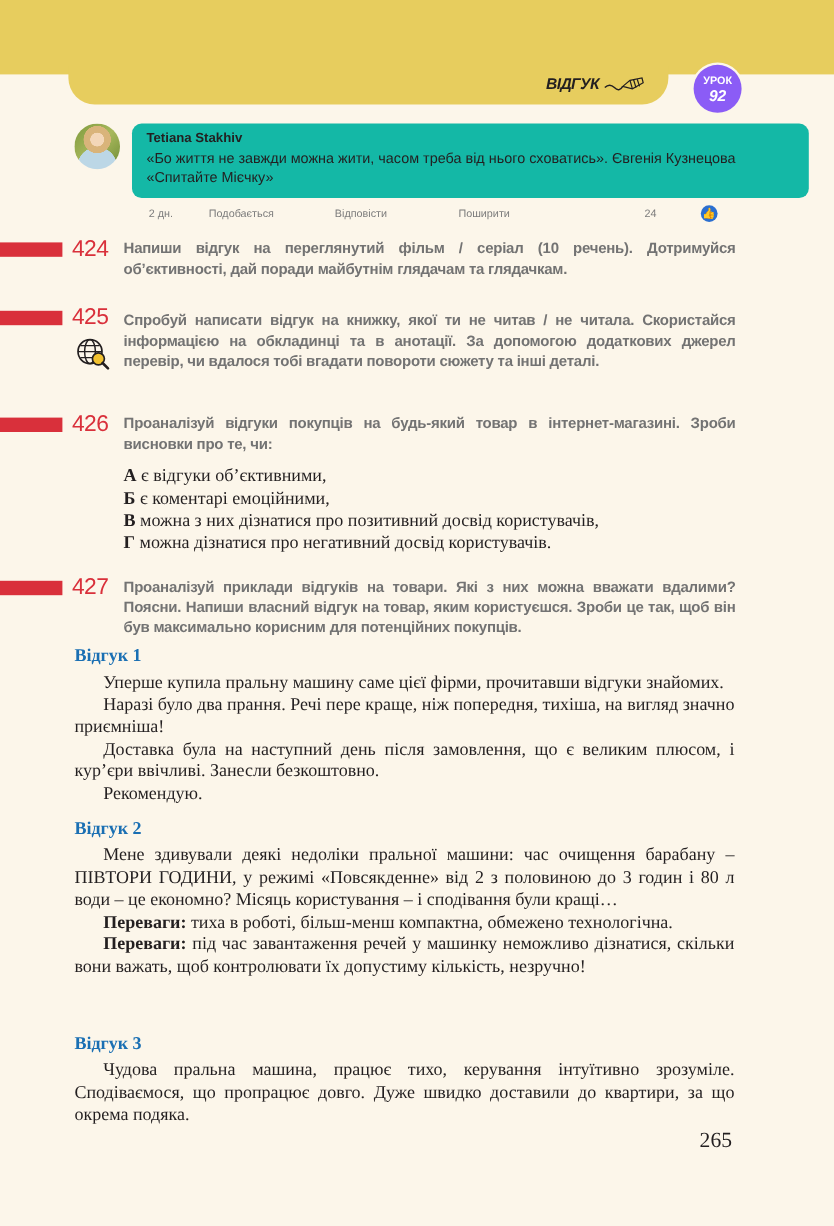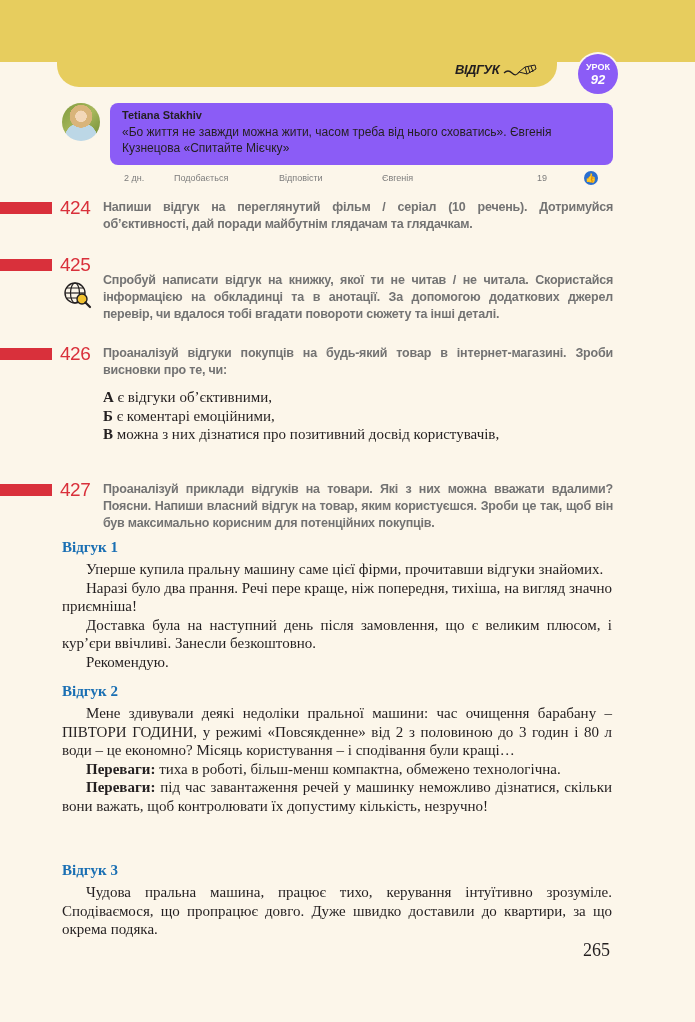--- a/index.html
+++ b/index.html
@@ -36,22 +36,22 @@
   .lesson-badge .lb-word { font-size: 9px; font-weight: bold; }
   .lesson-badge .lb-num { font-size: 13px; font-weight: bold; font-style: italic; margin-top: 1px; }
 
   .comment-avatar {
     position: absolute; left: 62px; top: 103px; width: 38px; height: 38px; border-radius: 50%;
     background: radial-gradient(circle at 50% 35%, #f3d7b8 0 18%, #d9b47a 19% 36%, transparent 37%),
                 radial-gradient(circle at 50% 95%, #bcd7e6 0 40%, transparent 41%),
                 linear-gradient(135deg, #7e9a3d, #a8b85c 50%, #6c8a33);
   }
   .comment-bubble {
-    position: absolute; left: 110px; top: 103px; width: 503px; height: 62px;
-    background: #8b5cf6; border-radius: 8px;
+    position: absolute; left: 110px; top: 103px; width: 564px; height: 62px;
+    background: #14b8a6; border-radius: 8px;
     padding: 6px 12px; box-sizing: border-box;
   }
   .comment-author { font-size: 11px; font-weight: bold; color: #231f20; margin-bottom: 3px; }
   .comment-text { font-size: 12px; line-height: 16px; color: #231f20; }
   .comment-meta {
     position: absolute; top: 173px; left: 124px; width: 490px; height: 14px;
     font-size: 9px; color: #7c7c7c;
   }
   .comment-meta span { position: absolute; top: 0; }
   .like-icon {
@@ -115,49 +115,50 @@
 
 <div class="comment-avatar"></div>
 <div class="comment-bubble">
   <div class="comment-author">Tetiana Stakhiv</div>
   <div class="comment-text">«Бо життя не завжди можна жити, часом треба від нього сховатись». Євгенія Кузнецова «Спитайте Мієчку»</div>
 </div>
 <div class="comment-meta">
   <span style="left:0">2 дн.</span>
   <span style="left:50px">Подобається</span>
   <span style="left:155px">Відповісти</span>
-  <span style="left:258px">Євгенія</span>
-  <span style="left:413px">19</span>
+  <span style="left:258px">Поширити</span>
+  <span style="left:413px">24</span>
 </div>
 <div class="like-icon">👍</div>
 
 <div class="task-bar" style="top:202px"></div>
 <div class="task-num" style="top:197px">424</div>
 <div class="task-text" style="top:199px">Напиши відгук на переглянутий фільм / серіал (10 речень). Дотримуйся об’єктивності, дай поради майбутнім глядачам та глядачкам.</div>
 
 <div class="task-bar" style="top:259px"></div>
 <div class="task-num" style="top:254px">425</div>
-<div class="task-text" style="top:272px">Спробуй написати відгук на книжку, якої ти не читав / не читала. Скористайся інформацією на обкладинці та в анотації. За допомогою додаткових джерел перевір, чи вдалося тобі вгадати повороти сюжету та інші деталі.</div>
+<div class="task-text" style="top:259px">Спробуй написати відгук на книжку, якої ти не читав / не читала. Скористайся інформацією на обкладинці та в анотації. За допомогою додаткових джерел перевір, чи вдалося тобі вгадати повороти сюжету та інші деталі.</div>
 <svg class="globe-icon" viewBox="0 0 30 30">
   <circle cx="13" cy="13" r="10" fill="none" stroke="#231f20" stroke-width="1.4"></circle>
   <ellipse cx="13" cy="13" rx="4.5" ry="10" fill="none" stroke="#231f20" stroke-width="1.2"></ellipse>
   <line x1="3" y1="13" x2="23" y2="13" stroke="#231f20" stroke-width="1.2"></line>
   <line x1="5" y1="8" x2="21" y2="8" stroke="#231f20" stroke-width="1"></line>
   <line x1="5" y1="18" x2="21" y2="18" stroke="#231f20" stroke-width="1"></line>
   <circle cx="20" cy="19" r="5" fill="#f2c230" stroke="#231f20" stroke-width="1.4"></circle>
   <line x1="23.5" y1="22.5" x2="28" y2="27" stroke="#231f20" stroke-width="2.2" stroke-linecap="round"></line>
 </svg>
 
 <div class="task-bar" style="top:348px"></div>
 <div class="task-num" style="top:343px">426</div>
 <div class="task-text" style="top:345px">Проаналізуй відгуки покупців на будь-який товар в інтернет-магазині. Зроби висновки про те, чи:</div>
 <div class="options">
   <div><b>А</b> <span>є відгуки об’єктивними,</span></div>
   <div><b>Б</b> <span>є коментарі емоційними,</span></div>
   <div><b>В</b> <span>можна з них дізнатися про позитивний досвід користувачів,</span></div>
+  <div><b>Г</b> <span>можна дізнатися про негативний досвід користувачів.</span></div>
 </div>
 
 <div class="task-bar" style="top:484px"></div>
 <div class="task-num" style="top:479px">427</div>
 <div class="task-text" style="top:481px">Проаналізуй приклади відгуків на товари. Які з них можна вважати вдалими? Поясни. Напиши власний відгук на товар, яким користуєшся. Зроби це так, щоб він був максимально корисним для потенційних покупців.</div>
 
 <div class="review-title" style="top:539px">Відгук 1</div>
 <div class="review-body" style="top:560px">
   <p>Уперше купила пральну машину саме цієї фірми, прочитавши відгуки знайомих.</p>
   <p>Наразі було два прання. Речі пере краще, ніж попередня, тихіша, на вигляд значно приємніша!</p>

